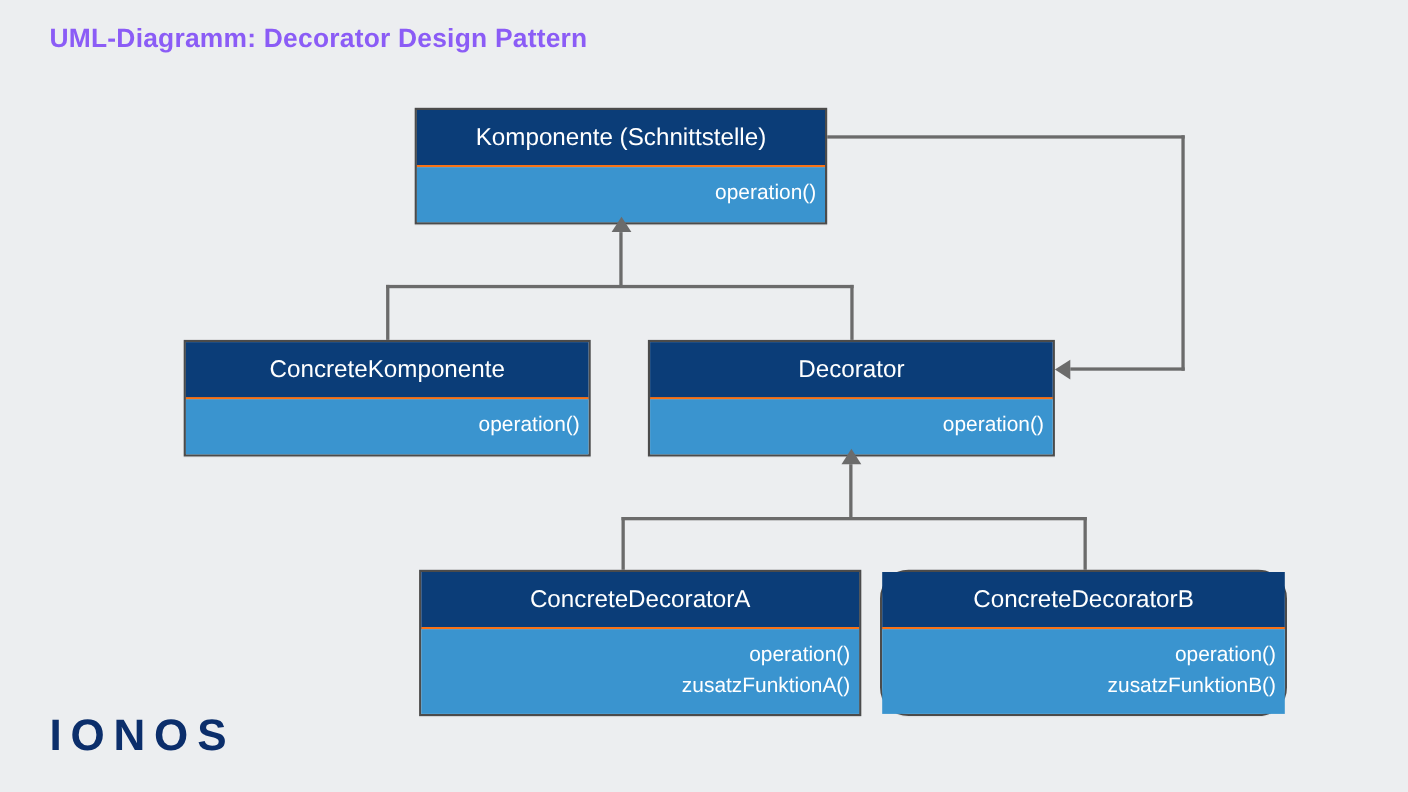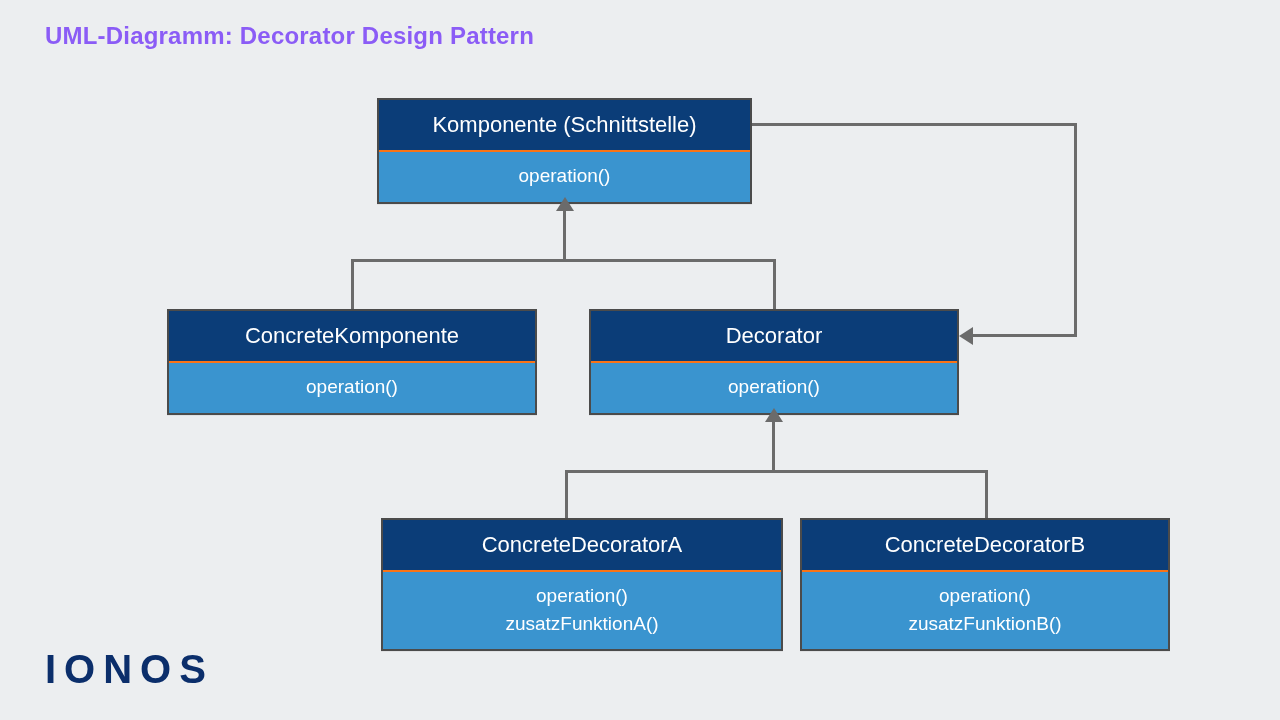--- a/index.html
+++ b/index.html
@@ -39,21 +39,21 @@
     color: #fff;
     font-size: 22px;
     text-align: center;
     padding: 12px 8px;
     border-bottom: 2px solid #f97316;
   }
   .node .body {
     background: #3a94cf;
     color: #fff;
     font-size: 19px;
-    text-align: center;
+    text-align: right;
     padding: 10px 8px 12px;
     line-height: 1.45;
   }
   .line { position: absolute; background: #6b6b6b; }
   .hline { height: 3px; }
   .vline { width: 3px; }
   .arrow-up {
     position: absolute;
     width: 0; height: 0;
     border-left: 9px solid transparent;
@@ -87,21 +87,21 @@
 <div class="node" style="left:589px; top:309px; width:370px;">
   <div class="head">Decorator</div>
   <div class="body">operation()</div>
 </div>
 
 <div class="node" style="left:381px; top:518px; width:402px;">
   <div class="head">ConcreteDecoratorA</div>
   <div class="body">operation()<br>zusatzFunktionA()</div>
 </div>
 
-<div class="node" style="left:800px; top:518px; width:370px;">
+<div class="node" style="left:800px; top:518px; width:370px;border-radius:26px;">
   <div class="head">ConcreteDecoratorB</div>
   <div class="body">operation()<br>zusatzFunktionB()</div>
 </div>
 
 <div class="arrow-up" style="left:556px; top:197px;"></div>
 
 <div class="line vline" style="left:563px; top:211px; height:50px;"></div>
 
 <div class="line hline" style="left:351px; top:259px; width:425px;"></div>
 

